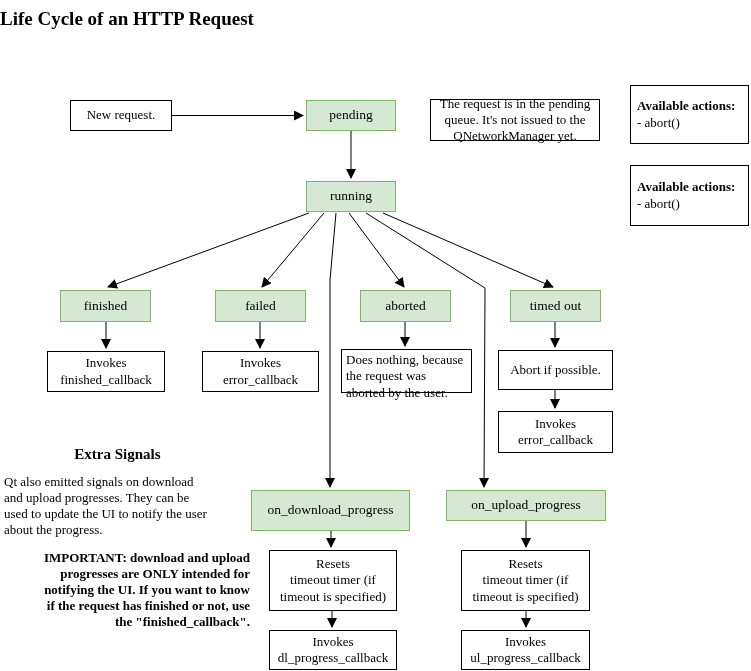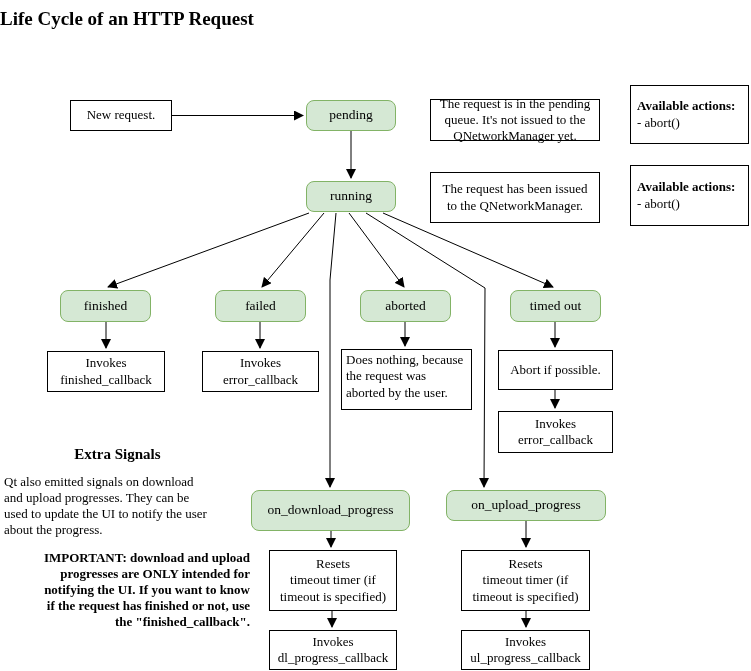--- a/index.html
+++ b/index.html
@@ -13,21 +13,21 @@
     font-size:19px;font-weight:bold;margin:0;
   }
   .wires{position:absolute;left:0;top:0;width:751px;height:671px;z-index:1;}
   .wires line,.wires polyline{stroke:#000;stroke-width:1;fill:none;}
   .box{
     position:absolute;z-index:2;display:flex;align-items:center;justify-content:center;
     text-align:center;white-space:pre-line;font-size:13px;line-height:1.25;
     box-sizing:border-box;
   }
   .state{
-    background:#d5e8d4;border:1px solid #82b366;border-radius:8px;font-size:13.5px;
+    background:#d5e8d4;border:1px solid #82b366;border-radius:0;font-size:13.5px;
   }
   .note{
     background:#ffffff;border:1px solid #000000;
   }
   .note.align-left{
     text-align:left;justify-content:flex-start;align-items:flex-start;
     padding:2px 4px;
   }
   .actions{
     background:#ffffff;border:1px solid #000000;
@@ -85,43 +85,41 @@
 queue. It's not issued to the
 QNetworkManager yet.</div>
 
   <div class="actions" style="position:absolute;left:630px;top:85px;width:119px;height:59px;z-index:2;box-sizing:border-box;">
     <span class="lbl">Available actions:</span>
     <span>- abort()</span>
   </div>
 
   <div class="box state" style="left:306px;top:181px;width:90px;height:31px;">running</div>
 
-  <div class="box note" style="left:430px;top:172px;width:170px;height:51px;">The request has been issued
-to the QNetworkManager.</div>
 
   <div class="actions" style="position:absolute;left:630px;top:165px;width:119px;height:61px;z-index:2;box-sizing:border-box;">
     <span class="lbl">Available actions:</span>
     <span>- abort()</span>
   </div>
 
   <div class="box state" style="left:60px;top:290px;width:91px;height:32px;">finished</div>
 
   <div class="box state" style="left:215px;top:290px;width:91px;height:32px;">failed</div>
 
   <div class="box state" style="left:360px;top:290px;width:91px;height:32px;">aborted</div>
 
   <div class="box state" style="left:510px;top:290px;width:91px;height:32px;">timed out</div>
 
   <div class="box note" style="left:47px;top:351px;width:118px;height:41px;">Invokes
 finished_callback</div>
 
   <div class="box note" style="left:202px;top:351px;width:117px;height:41px;">Invokes
 error_callback</div>
 
-  <div class="box note align-left" style="left:341px;top:349px;width:131px;height:61px;">Does nothing, because
+  <div class="box note align-left" style="left:341px;top:349px;width:131px;height:44px;">Does nothing, because
 the request was
 aborted by the user.</div>
 
   <div class="box note" style="left:498px;top:350px;width:115px;height:40px;">Abort if possible.</div>
 
   <div class="box note" style="left:498px;top:411px;width:115px;height:42px;">Invokes
 error_callback</div>
 
   <div class="box state" style="left:251px;top:490px;width:159px;height:41px;">on_download_progress</div>
 

